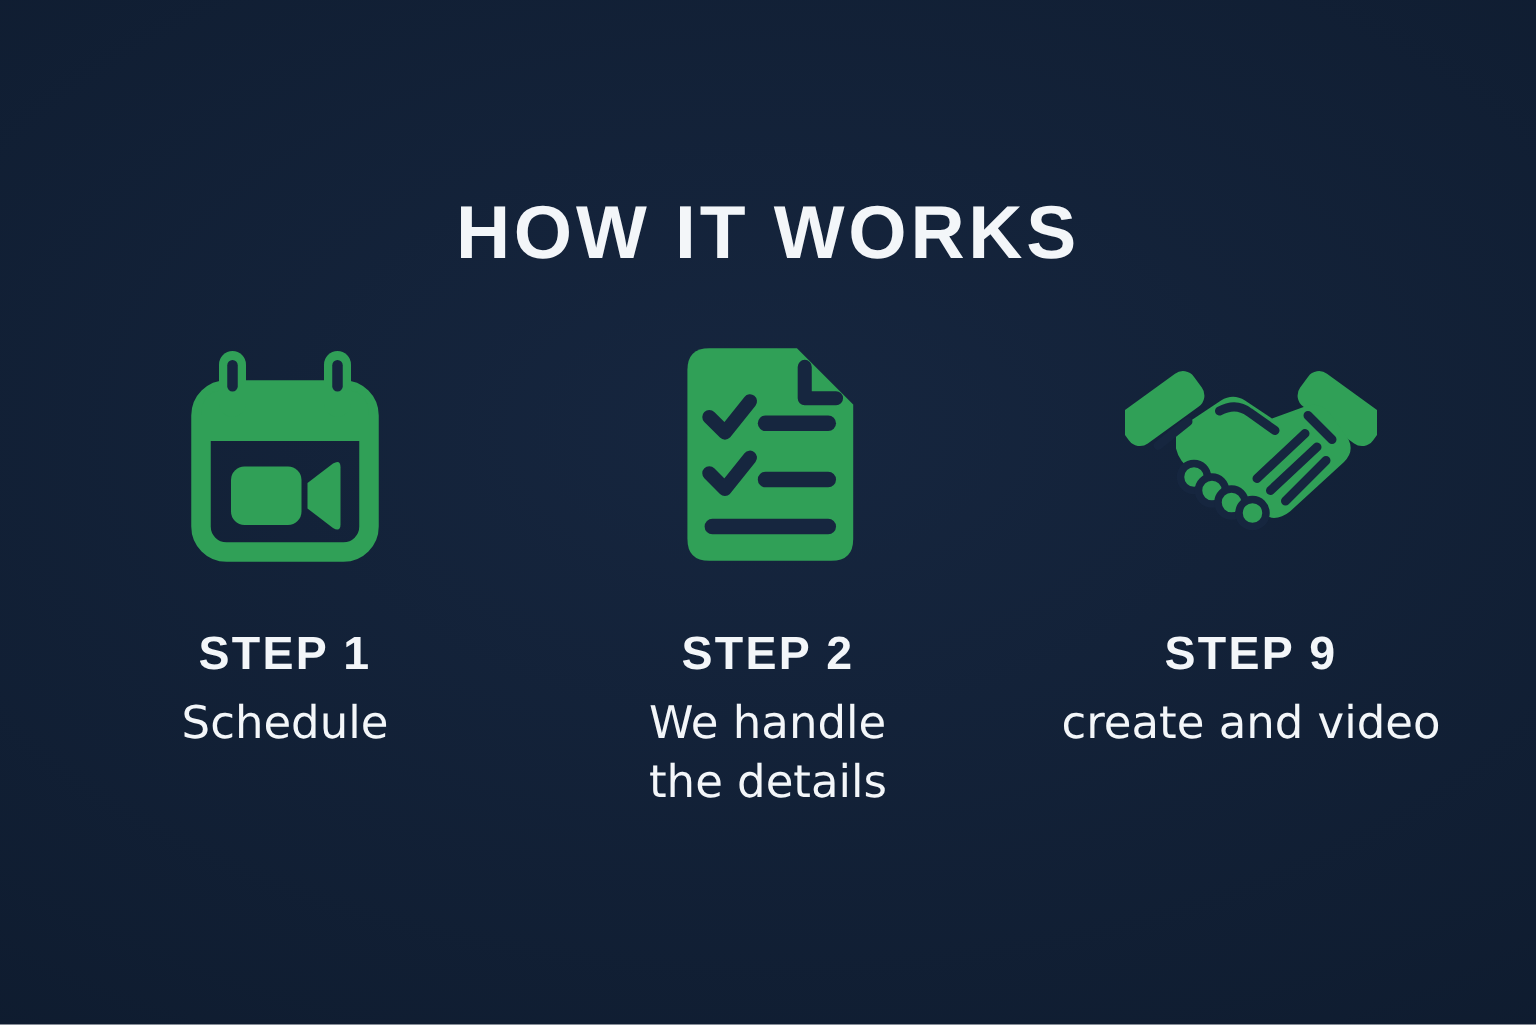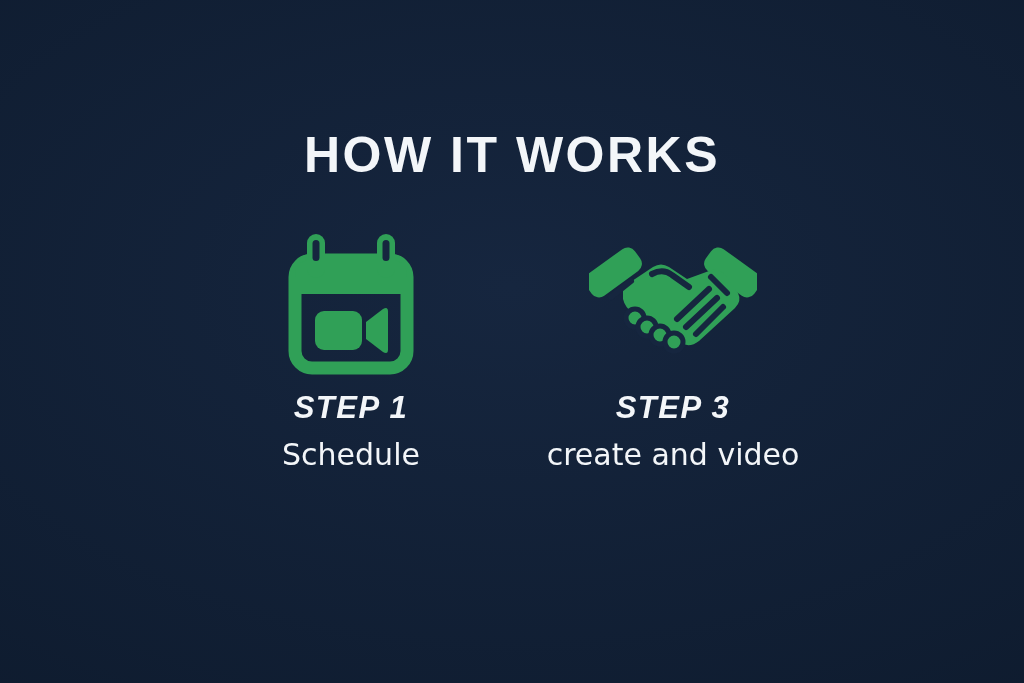--- a/index.html
+++ b/index.html
@@ -39,26 +39,25 @@
     align-items: center;
   }
   .icon-box {
     height: 150px;
     display: flex;
     align-items: center;
     justify-content: center;
     color: var(--green, #30a057);
   }
   .step-label {
-    margin-top: 12px;
+    margin-top: 40px;
     font-size: 31px;
     font-weight: bold;
     letter-spacing: 1.5px;
     color: var(--text, #f3f6f9);
-    font-style: italic;
   }
   .step-desc {
     margin-top: 9px;
     text-align: left;
     font-family: "DejaVu Sans", "Liberation Sans", sans-serif;
     font-size: 30px;
     font-weight: normal;
     line-height: 1.3;
     color: var(--text, #f3f6f9);
   }
@@ -85,20 +84,40 @@
           <rect x="30" y="81" width="47" height="39" rx="9" fill="currentColor"></rect>
           <path d="M81 92 L98 79 Q103 76 103 81.5 V119.5 Q103 125 98 122 L81 109 Z" fill="currentColor"></path>
         </svg>
       </div>
       <div class="step-label">STEP 1</div>
       <div class="step-desc">
         <span>Schedule</span>
       </div>
     </div>
 
+    <div class="step">
+      <div class="icon-box">
+        <svg width="117" height="146" viewBox="0 0 112 140">
+          <path d="M18 2 H74 L110 38 V124 Q110 138 96 138 H18 Q4 138 4 124 V16 Q4 2 18 2 Z" fill="currentColor"></path>
+          <g stroke="var(--bg-center, #16263f)" fill="none" stroke-linecap="round" stroke-linejoin="round">
+            <path d="M79 14 V34 H99" stroke-width="9"></path>
+            <path d="M18 46 L28 56 L44 36" stroke-width="9"></path>
+            <path d="M54 50 H94" stroke-width="10"></path>
+            <path d="M18 82 L28 92 L44 72" stroke-width="9"></path>
+            <path d="M54 86 H94" stroke-width="10"></path>
+            <path d="M20 116 H94" stroke-width="10"></path>
+          </g>
+        </svg>
+      </div>
+      <div class="step-label">STEP 2</div>
+      <div class="step-desc">
+        <span>We handle</span>
+        <span>the details</span>
+      </div>
+    </div>
 
     <div class="step">
       <div class="icon-box">
         <svg width="168" height="124" viewBox="0 0 168 124">
           <g fill="currentColor">
             <rect x="-6" y="18" width="60" height="27" rx="9" transform="rotate(-36 24 31)"></rect>
             <rect x="114" y="18" width="60" height="27" rx="9" transform="rotate(36 144 31)"></rect>
             <path d="M34 46 L64 26 Q72 21 80 26 L98 38 L120 30 Q130 26 137 35 L149 52 Q153 60 146 67 L110 100 Q100 108 90 101 L45 73 Q36 67 34 58 Z"></path>
           </g>
           <g stroke="var(--bg-center, #16263f)" stroke-width="6" stroke-linecap="round" fill="none">
@@ -110,20 +129,20 @@
             <line x1="122" y1="36" x2="138" y2="52"></line>
           </g>
           <g fill="currentColor" stroke="var(--bg-center, #16263f)" stroke-width="5">
             <circle cx="46" cy="77" r="9"></circle>
             <circle cx="58" cy="86" r="9"></circle>
             <circle cx="71" cy="94" r="9"></circle>
             <circle cx="85" cy="101" r="9"></circle>
           </g>
         </svg>
       </div>
-      <div class="step-label">STEP 3</div>
+      <div class="step-label">STEP 9</div>
       <div class="step-desc">
         <span>create and video</span>
       </div>
     </div>
 
   </div>
 </div>
 
 </body></html>

